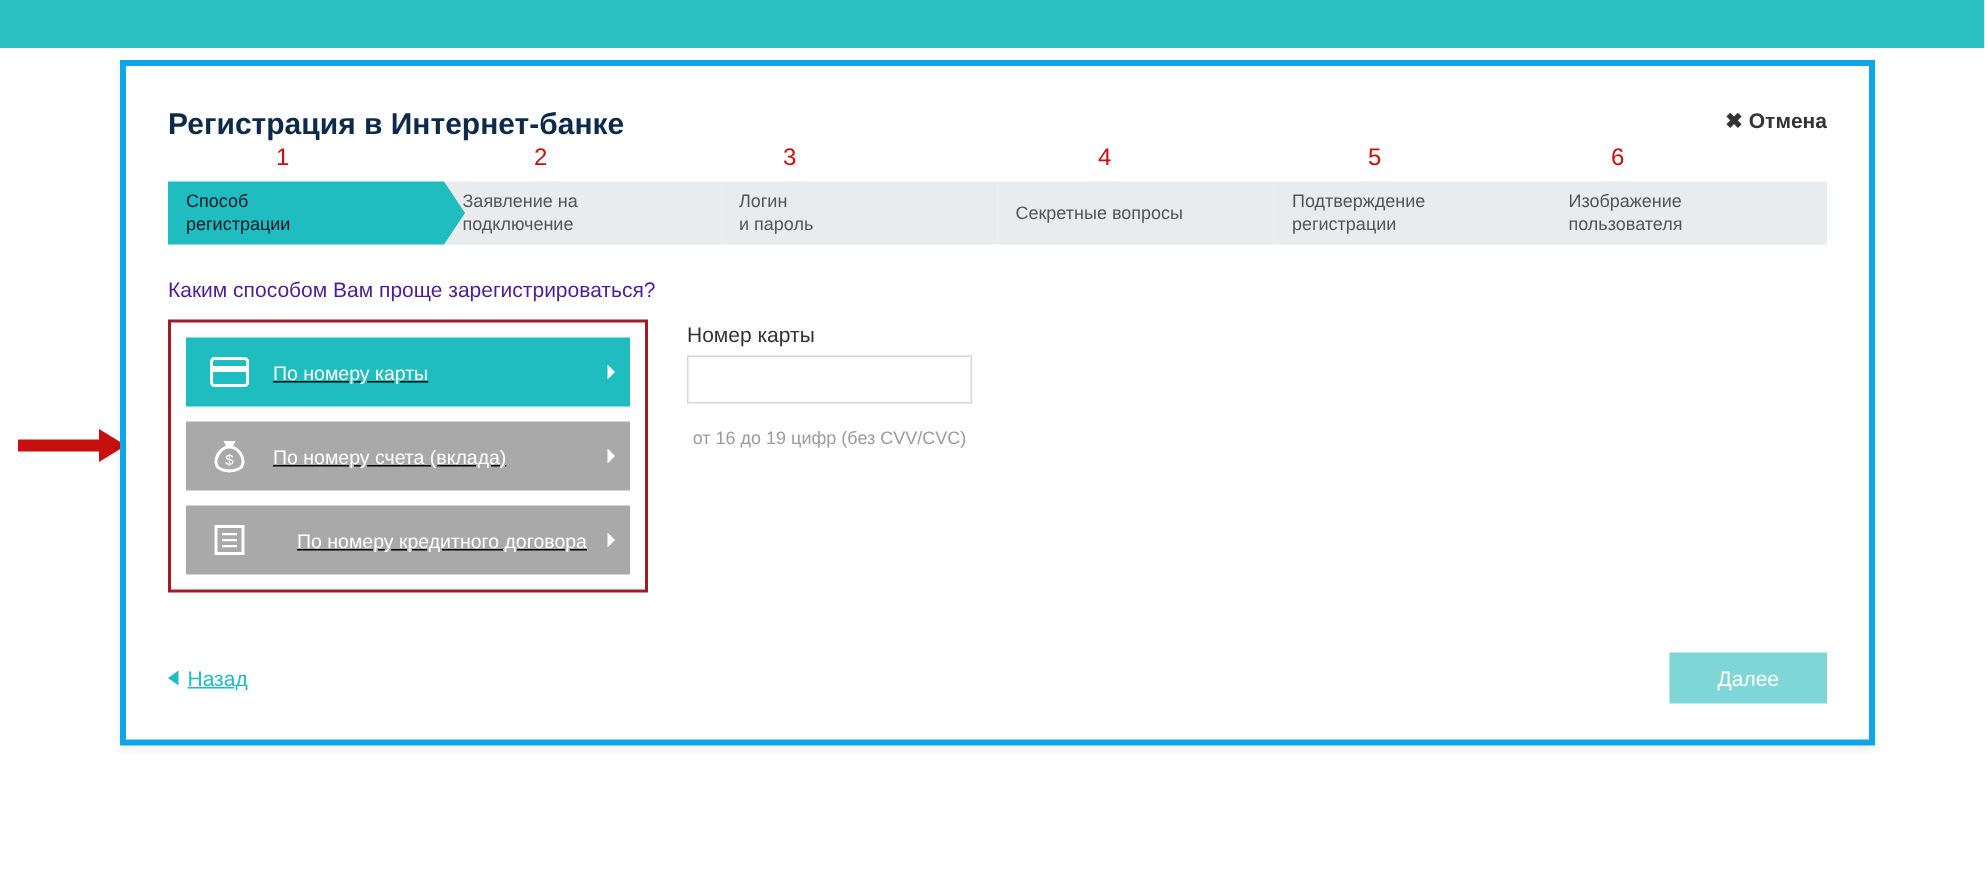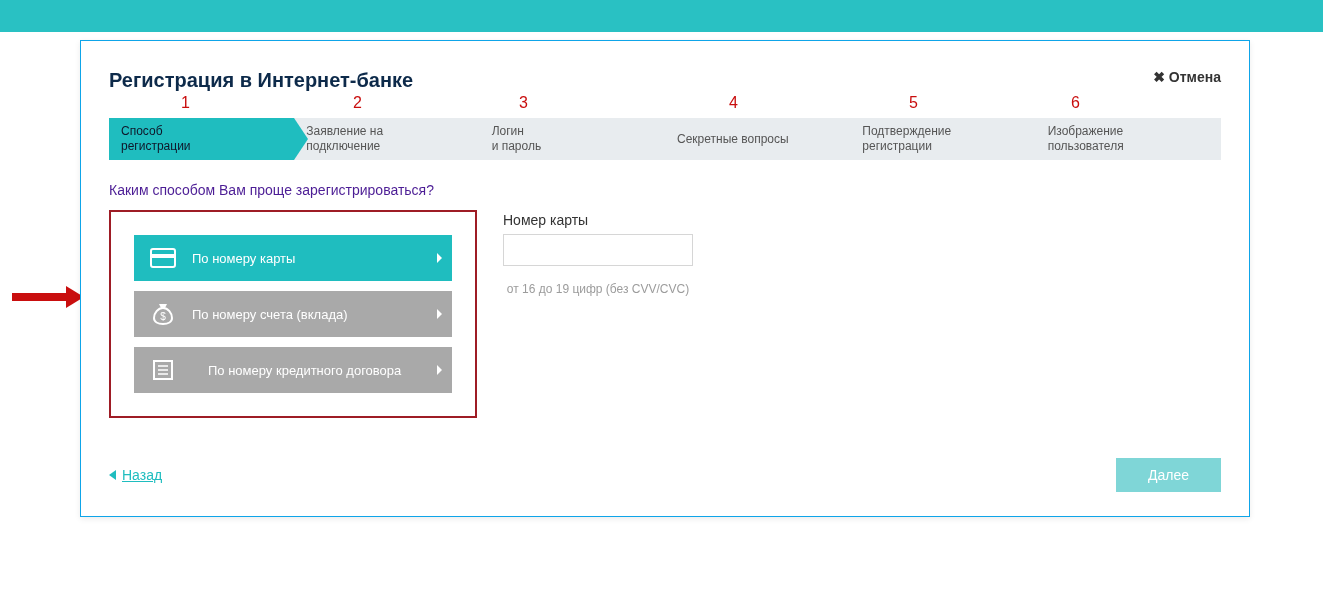--- a/index.html
+++ b/index.html
@@ -15,21 +15,21 @@
     width: 100%;
     height: 32px;
     background: #29c1c3;
   }
   .panel {
     position: absolute;
     left: 80px;
     top: 40px;
     width: 1170px;
     background: #fff;
-    border: 1px solid #0ea5e9;
+    border: 4px solid #0ea5e9;
     box-shadow: 0 2px 6px rgba(0,0,0,0.08);
     padding: 28px 28px 24px 28px;
   }
   .header-row {
     display: flex;
     justify-content: space-between;
     align-items: flex-start;
   }
   .page-title {
     font-size: 20px;
@@ -102,23 +102,24 @@
 
   .main-row {
     display: flex;
     gap: 26px;
     margin-top: 12px;
     align-items: flex-start;
   }
 
   .options-wrap {
     position: relative;
-    padding: 23px;
+    padding: 10px;
     border: 2px solid #9e1c25;
-    width: 368px;
+    width: 320px;
+    text-decoration: underline;
   }
 
   .opt {
     display: flex;
     align-items: center;
     height: 46px;
     background: #a9a9a9;
     color: #fff;
     font-size: 13px;
     cursor: pointer;

